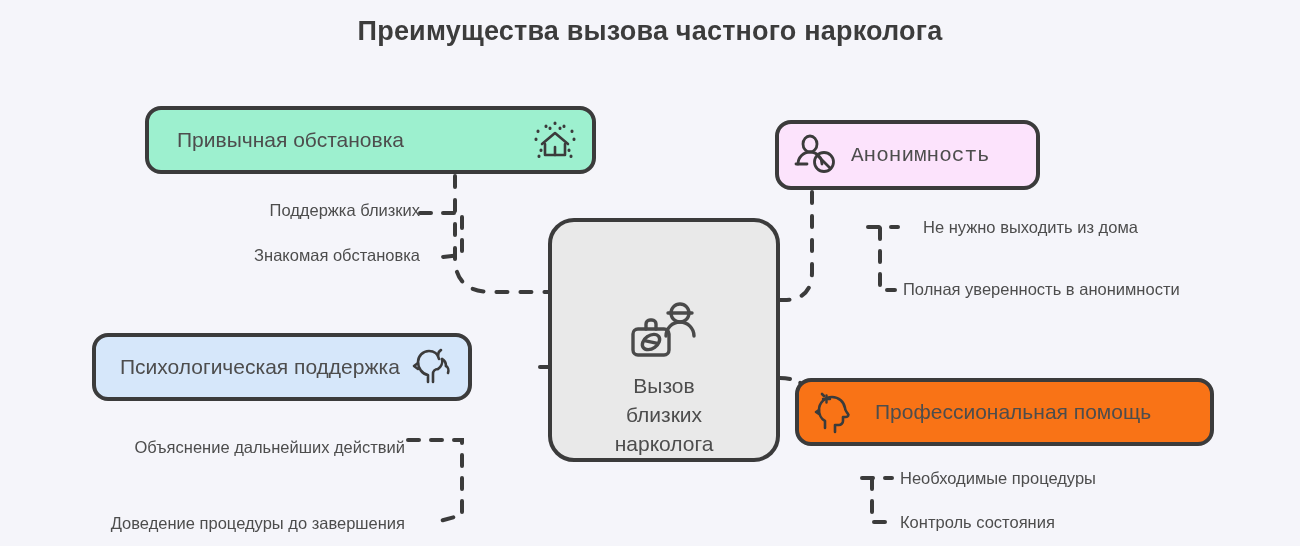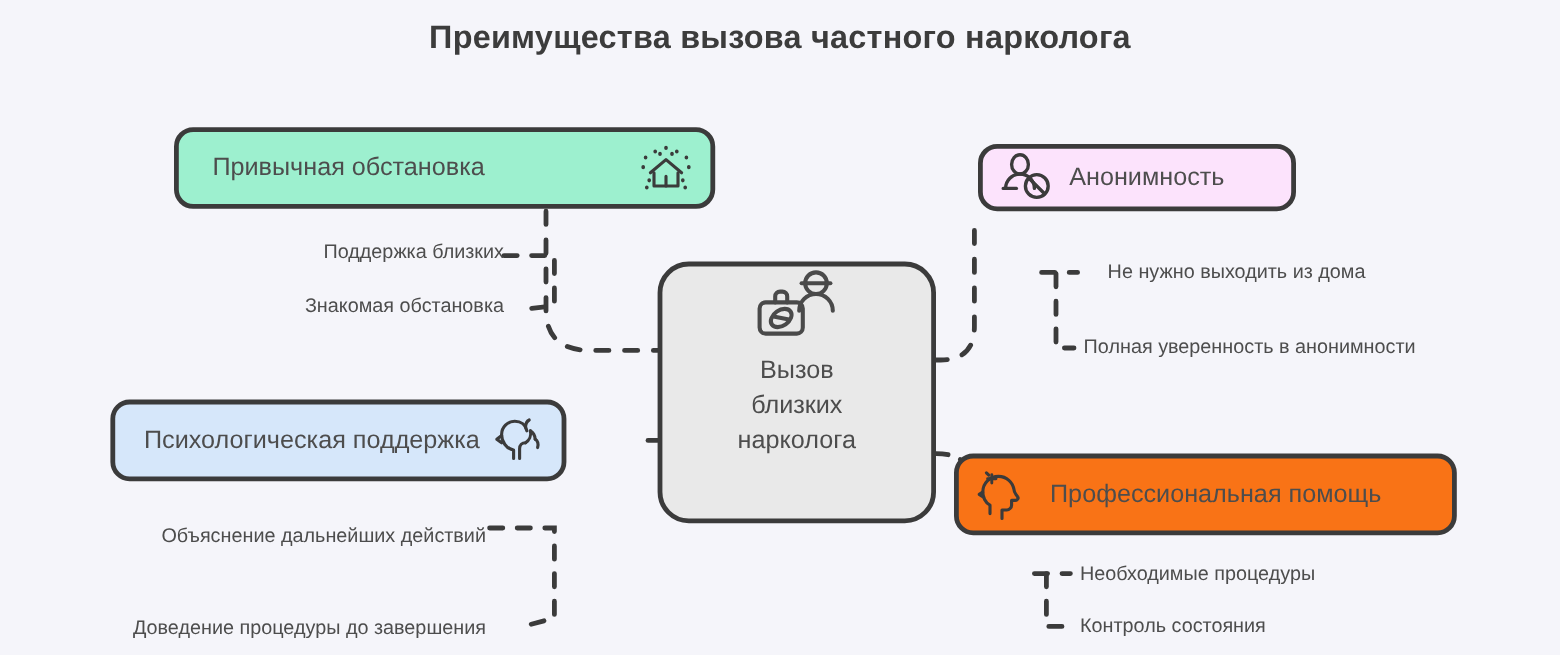--- a/index.html
+++ b/index.html
@@ -28,33 +28,33 @@
     border-radius: 16px;
     display: flex; align-items: center;
     color: #4a4a4a;
     background-clip: padding-box;
   }
   .node .lbl { font-size: 21px; white-space: nowrap; color: #4d4d4d; }
   .node .ico { flex: none; display: flex; align-items: center; justify-content: center; }
 
   
   #center-node {
-    left: 548px; top: 218px; width: 232px; height: 218px;
+    left: 548px; top: 218px; width: 232px; height: 244px;
     border-radius: 26px;
     background: #e9e9e9;
-    flex-direction: column; justify-content: flex-start;
-    padding-top: 0;
+    flex-direction: column; justify-content: flex-end;
+    padding-top: 14px;
   }
   #center-node .ctext {
     font-size: 21px; line-height: 29px; text-align: center; color: #4d4d4d;
     margin-top: 10px;
   }
 
   #node-green  { left: 145px; top: 106px;  width: 451px; height: 68px;  background: #9df0cf; padding: 0 14px 0 28px; justify-content: space-between; }
-  #node-pink   { left: 815px; top: 120px;  width: 265px; height: 56px;  background: #fce3fc; padding: 0 22px 0 14px; gap: 12px; }
+  #node-pink   { left: 775px; top: 120px;  width: 265px; height: 70px;  background: #fce3fc; padding: 0 22px 0 14px; gap: 12px; font-family: Liberation Mono, monospace; }
   #node-blue   { left: 92px;  top: 333px;  width: 380px; height: 68px;  background: #d6e7fa; padding: 0 14px 0 24px; justify-content: space-between; }
   #node-yellow { left: 795px; top: 378px;  width: 419px; height: 68px;  background: #f97316; padding: 0 22px 0 14px; gap: 14px; }
 
   
   .sub {
     position: absolute;
     font-size: 16.5px; color: #4d4d4d; white-space: nowrap;
   }
   .sub.right-align { text-align: right; }
 </style>

